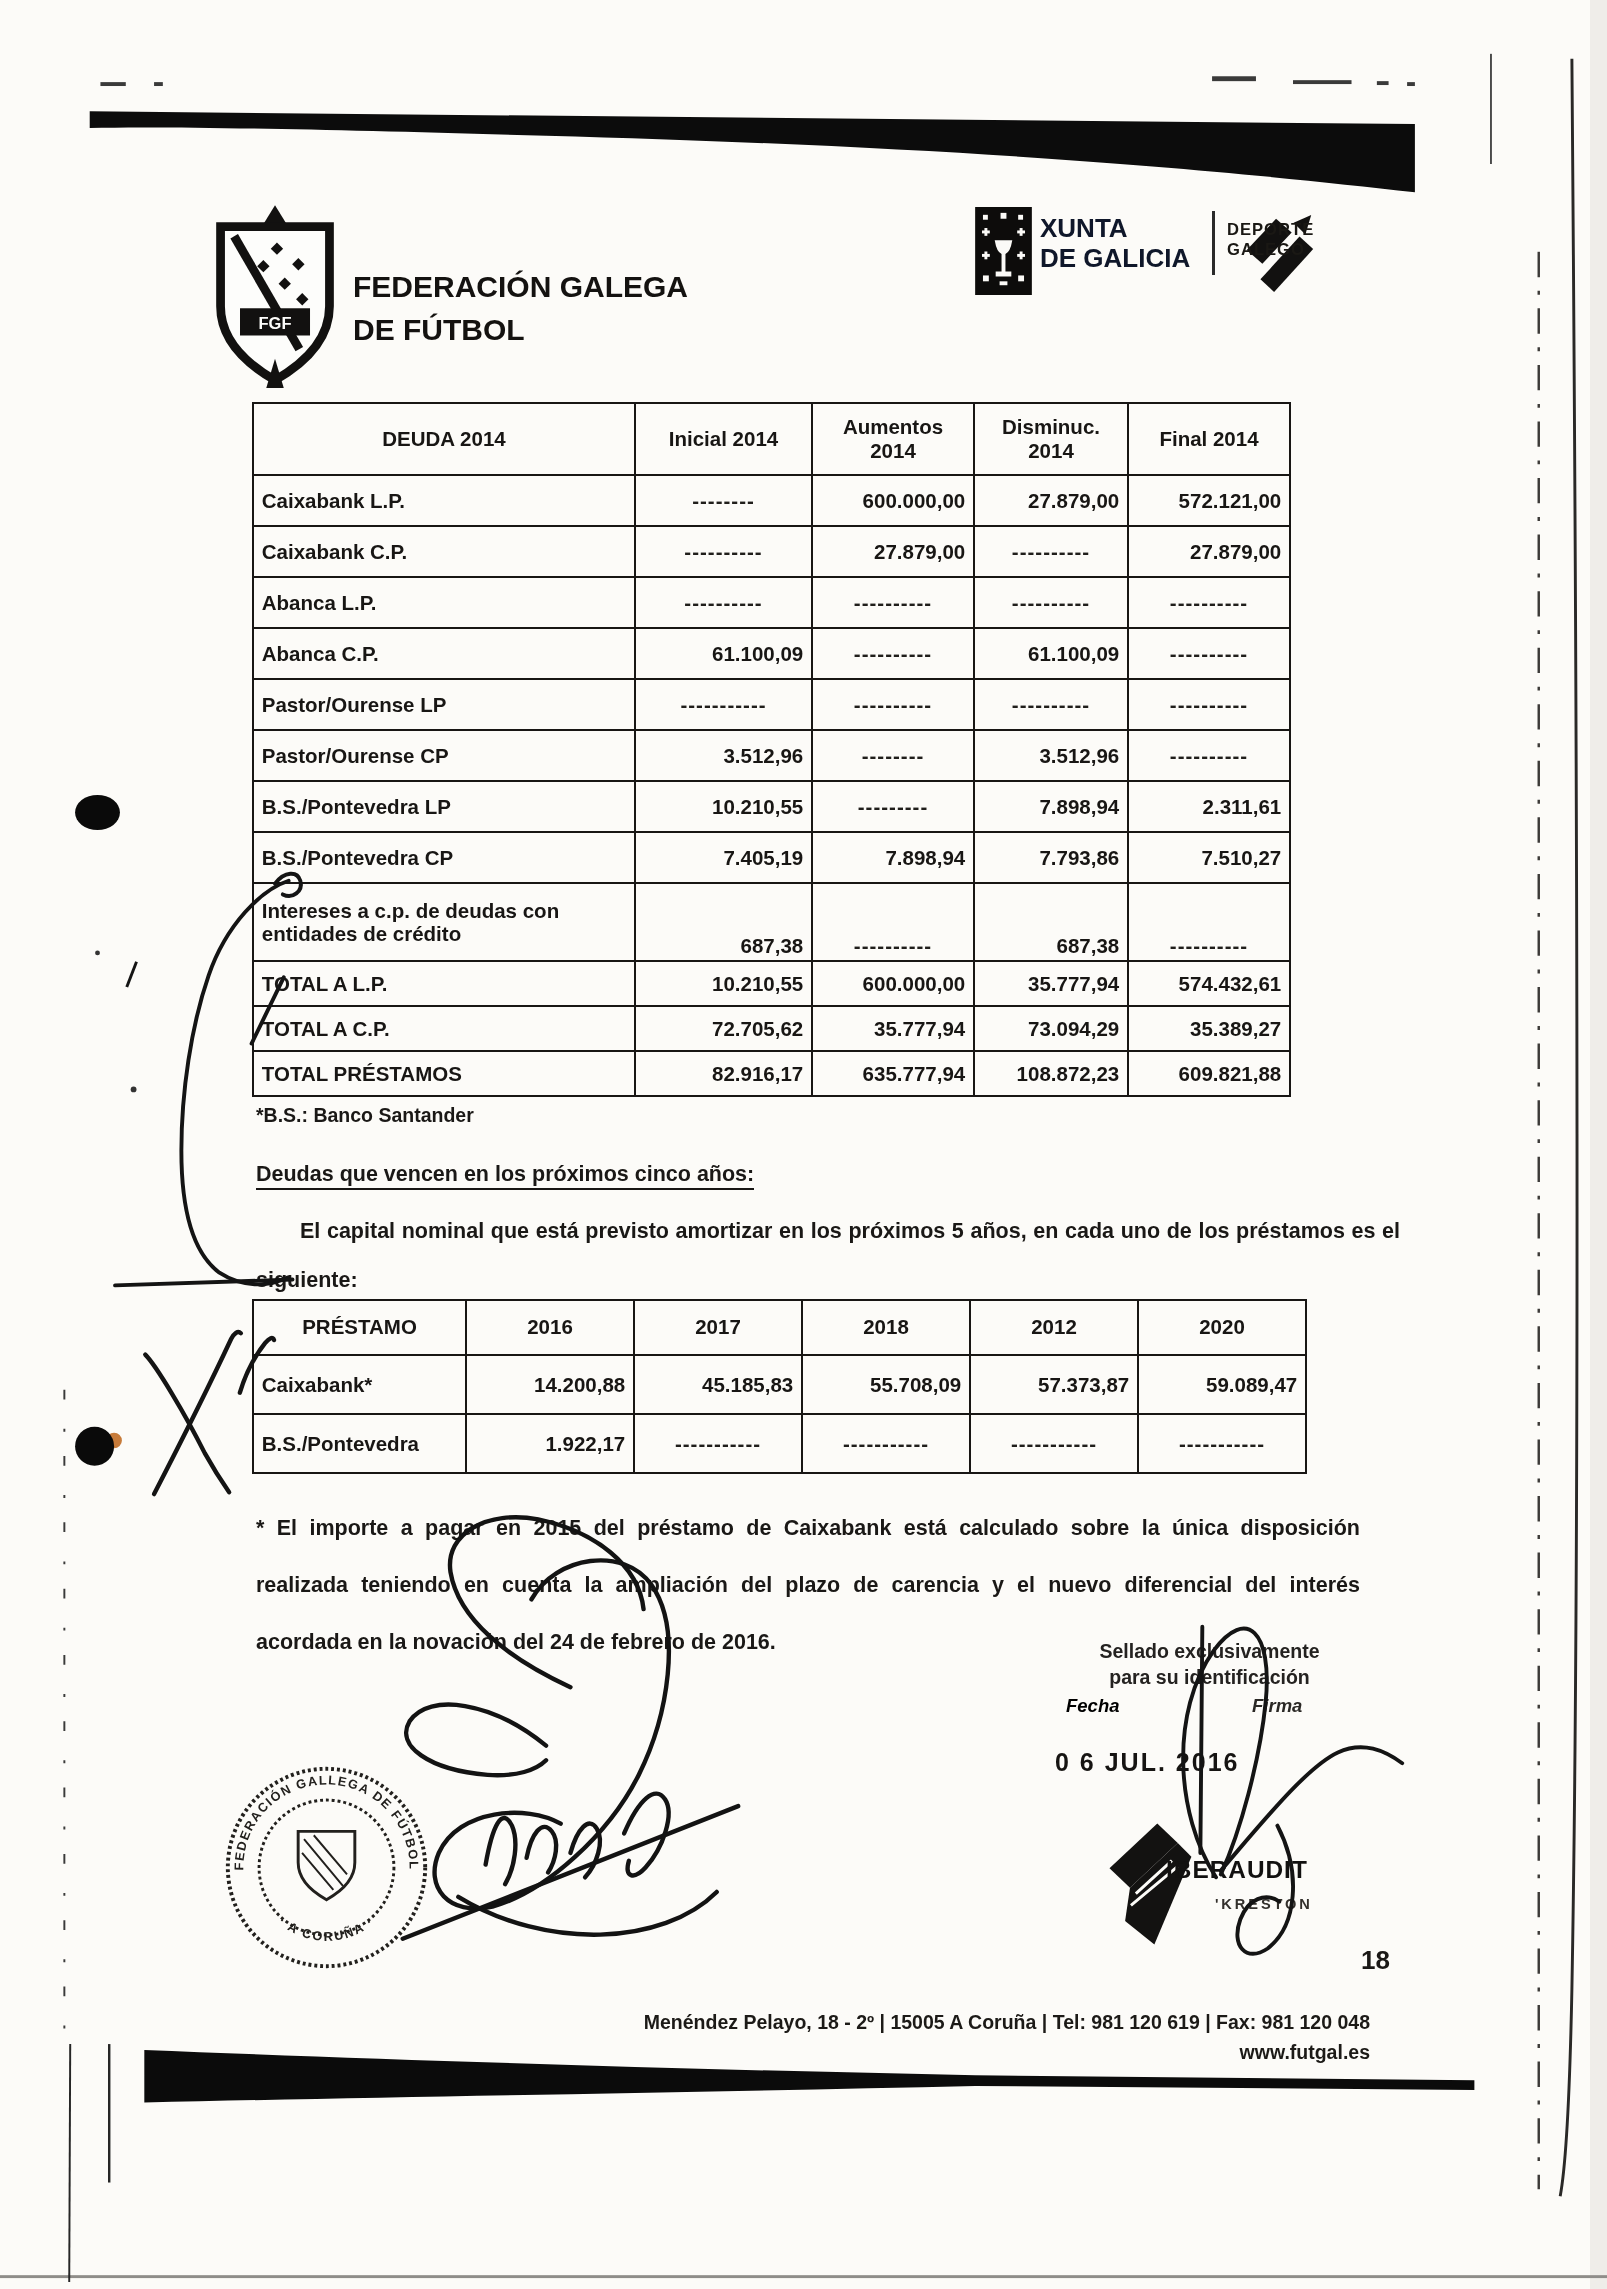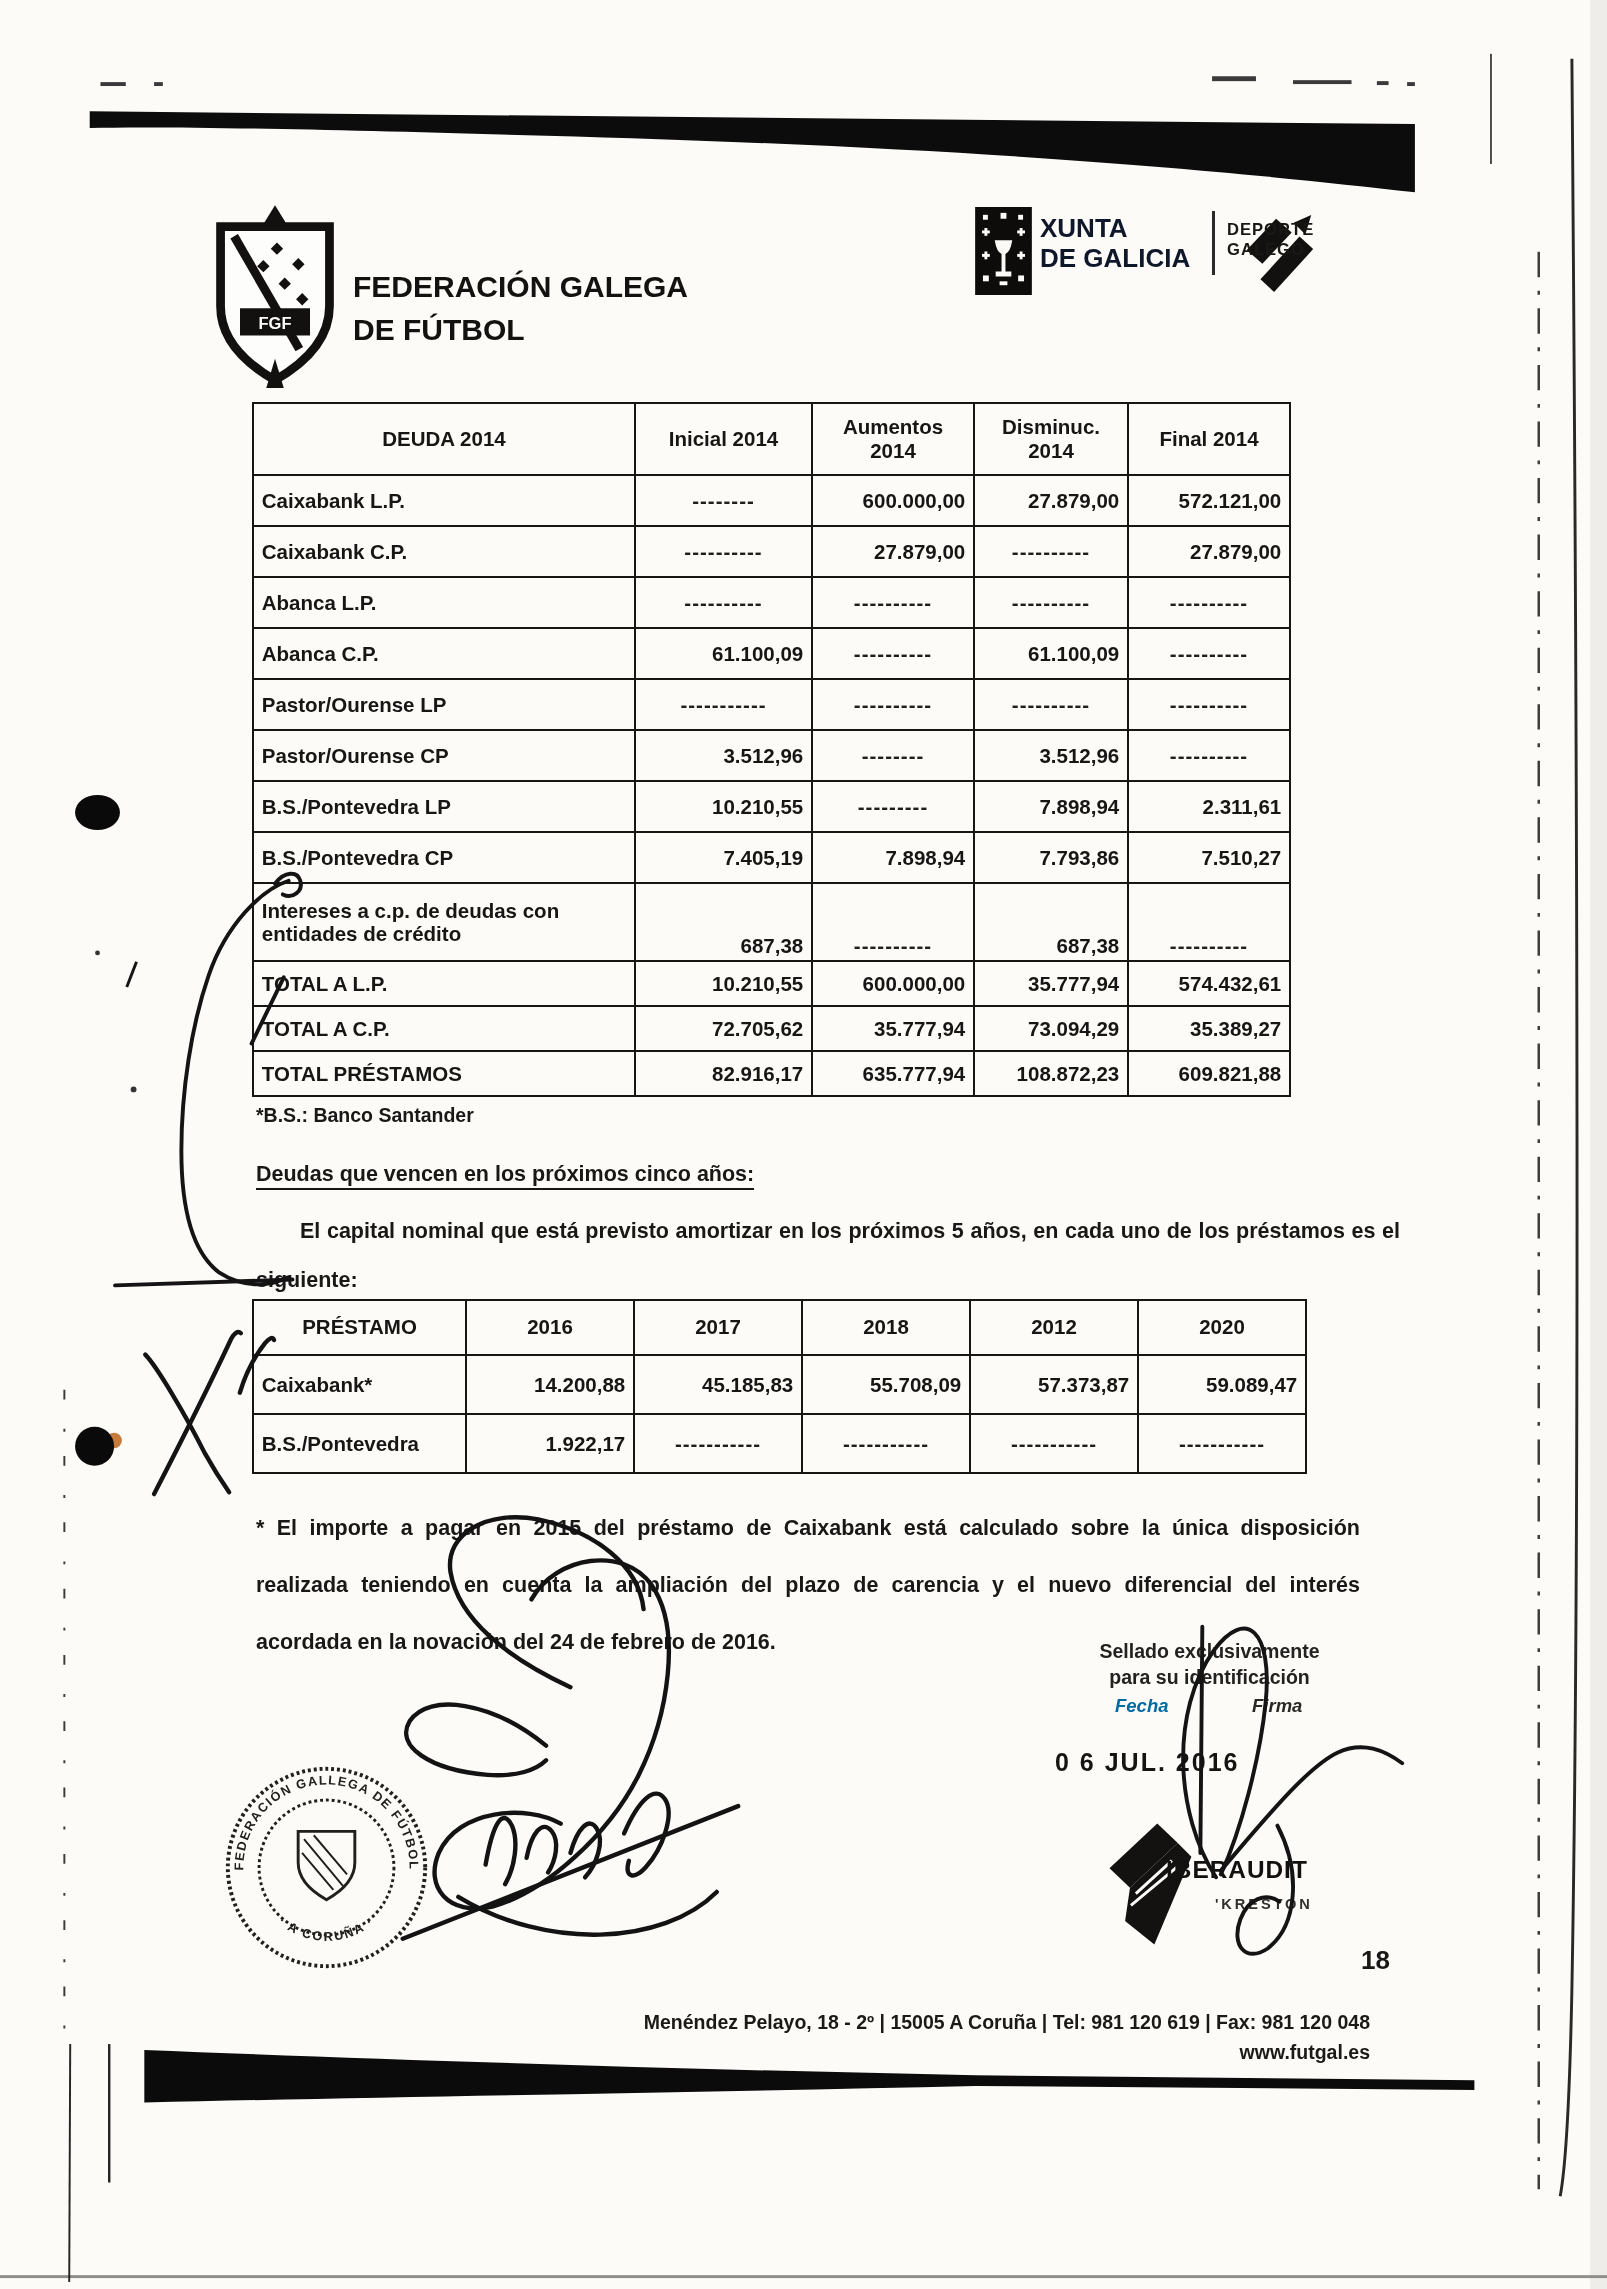--- a/index.html
+++ b/index.html
@@ -42,21 +42,21 @@
   .bs-note{left:256px;top:1104px;font-size:19.5px;font-weight:800;}
   .section-heading{left:256px;top:1162px;font-size:21.5px;font-weight:800;}
   .section-heading span{border-bottom:2.9px solid #181614;padding-bottom:2px;}
   .jline{text-align:justify;text-align-last:justify;}
   .cap-line{left:256px;top:1219px;width:1100px;font-size:21.5px;font-weight:700;margin-left:44px;}
   .sig-word{left:256px;top:1268px;font-size:21.5px;font-weight:700;}
   .footnote{left:256px;top:1500px;width:1104px;font-size:21.5px;font-weight:700;line-height:57px;}
 
   
   .stamp-head{left:1073px;top:1638px;width:273px;text-align:center;font-size:19.5px;font-weight:700;line-height:26px;color:#242220;}
-  .fecha{left:1115px;top:1695px;font-size:18.5px;font-weight:700;font-style:italic;color:#0369a1;}
+  .fecha{left:1066px;top:1695px;font-size:18.5px;font-weight:700;font-style:italic;color:#000000;}
   .firma{left:1252px;top:1695px;font-size:18.5px;font-weight:700;font-style:italic;color:#2a2825;}
   .date-stamp{left:1055px;top:1748px;font-size:25px;font-weight:800;letter-spacing:2px;color:#161412;}
   .iberaudit{left:1166px;top:1856px;font-size:24.4px;font-weight:900;letter-spacing:1px;color:#121110;}
   .kreston{left:1215px;top:1896px;font-size:14.6px;font-weight:700;letter-spacing:2.9px;color:#33302c;}
 
   .page-number{left:1361px;top:1945px;font-size:26px;font-weight:700;}
   .footer-block{left:488px;top:2007px;width:882px;text-align:right;font-size:19.5px;font-weight:700;line-height:30px;color:#1c1a17;}
 
   svg{display:block;}
   .overlay{position:absolute;left:0;top:0;pointer-events:none;}

